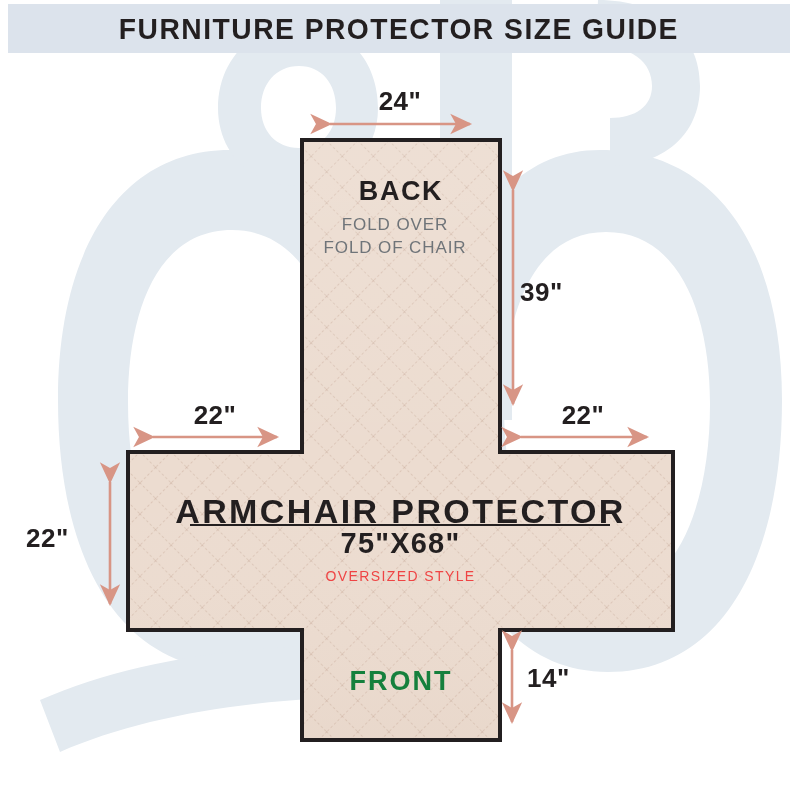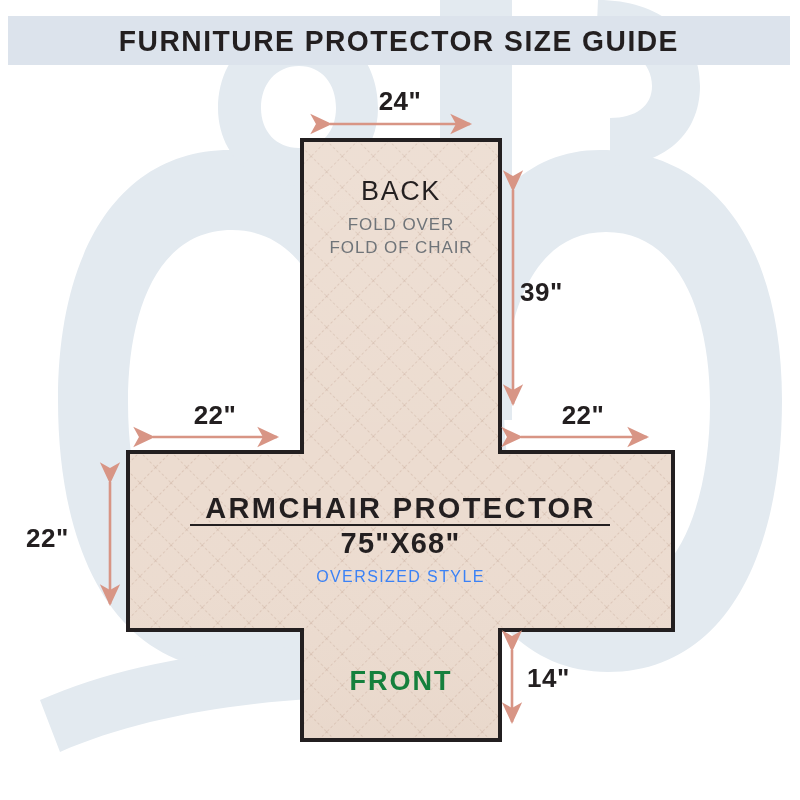--- a/index.html
+++ b/index.html
@@ -31,21 +31,21 @@
     width: 800px;
     height: 800px;
     z-index: 0;
     pointer-events: none;
   }
 
   
   #header-band {
     position: absolute;
     left: 8px;
-    top: 16px;
+    top: 4px;
     width: 782px;
     height: 49px;
     background: #dce3ec;
     z-index: 3;
     display: flex;
     align-items: center;
     justify-content: center;
   }
   #header-title {
     font-family: "Liberation Sans", sans-serif;
@@ -73,39 +73,39 @@
     z-index: 4;
     text-align: center;
     white-space: nowrap;
   }
 
   #back-label {
     left: 302px;
     top: 176px;
     width: 198px;
     font-size: 27px;
-    font-weight: normal;
+    font-weight: bold;
     letter-spacing: 1.6px;
     color: #231f20;
   }
   #back-sub1, #back-sub2 {
-    left: 295px;
+    left: 289px;
     width: 212px;
     font-size: 17px;
     letter-spacing: 0.9px;
     color: #6f7479;
   }
   #back-sub1 { top: 215px; }
   #back-sub2 { top: 238px; }
 
   #armchair-title {
     left: 128px;
     top: 492px;
     width: 545px;
-    font-size: 29px;
+    font-size: 34px;
     font-weight: bold;
     letter-spacing: 2.4px;
     color: #231f20;
   }
   #armchair-rule {
     position: absolute;
     z-index: 4;
     left: 190px;
     top: 524px;
     width: 420px;
@@ -118,23 +118,23 @@
     width: 545px;
     font-size: 29px;
     font-weight: bold;
     letter-spacing: 1.2px;
     color: #231f20;
   }
   #armchair-style {
     left: 128px;
     top: 568px;
     width: 545px;
-    font-size: 16px;
+    font-size: 14px;
     letter-spacing: 1.4px;
-    color: #3b82f6;
+    color: #ef4444;
   }
 
   #front-label {
     left: 302px;
     top: 666px;
     width: 198px;
     font-size: 27px;
     font-weight: bold;
     letter-spacing: 2px;
     color: #15803d;

